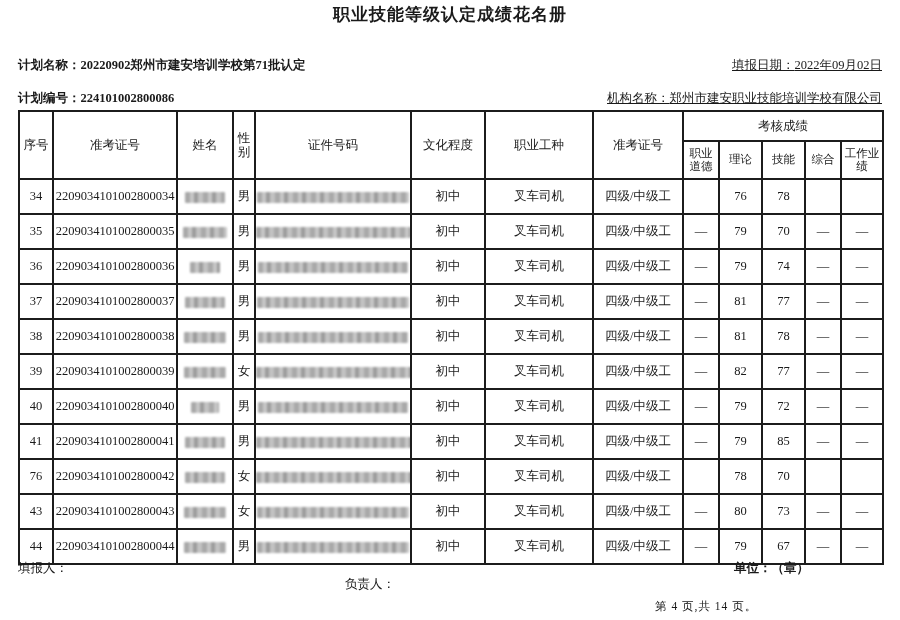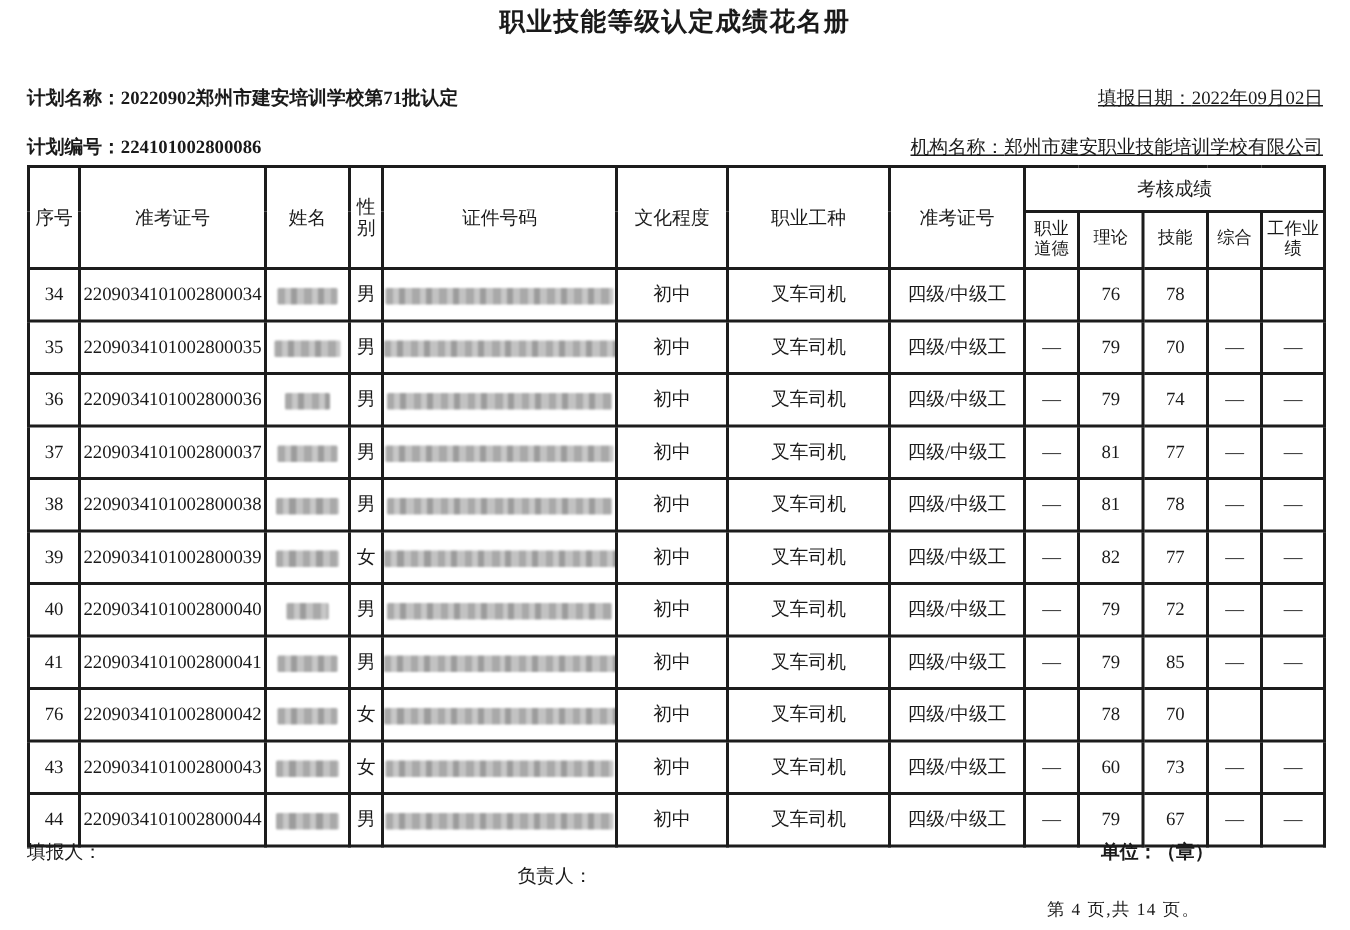--- a/index.html
+++ b/index.html
@@ -33,21 +33,21 @@
   td.ticket{font-size:12.5px;}
   .redact{
     display:inline-block;height:11px;vertical-align:middle;border-radius:1px;
     background:repeating-linear-gradient(90deg,#a9a9a9 0 5px,#c7c7c7 5px 9px,#9c9c9c 9px 13px,#c2c2c2 13px 18px);
     filter:blur(0.8px);
   }
   .footer-line{position:absolute;top:560px;left:18px;right:18px;font-size:12.5px;}
   .footer-line .filler{position:absolute;left:0;top:0;}
   .footer-line .responsible{position:absolute;left:327px;top:16px;}
   .footer-line .unit{position:absolute;left:716px;top:0;font-weight:bold;}
-  .page-info{position:absolute;top:599px;left:655px;font-size:11.5px;letter-spacing:1px;margin-left:43px;}
+  .page-info{position:absolute;top:599px;left:655px;font-size:11.5px;letter-spacing:1px;}
 </style>
 </head>
 <body>
 
 <div id="page">
 
   <div class="doc-title">职业技能等级认定成绩花名册</div>
 
   <div class="meta-line" id="meta1">
     <span class="left"><span>计划名称：</span><span>20220902郑州市建安培训学校第71批认定</span></span>
@@ -234,21 +234,21 @@
         <tr>
       <td class="num">43</td>
       <td class="ticket">2209034101002800043</td>
       <td><span class="redact" style="width: 42px;"></span></td>
       <td>女</td>
       <td><span class="redact" style="width: 152px;"></span></td>
       <td>初中</td>
       <td>叉车司机</td>
       <td>四级/中级工</td>
       <td class="num">—</td>
-      <td class="num">60</td>
+      <td class="num">80</td>
       <td class="num">73</td>
       <td class="num">—</td>
       <td class="num">—</td>
     </tr>
         <tr>
       <td class="num">44</td>
       <td class="ticket">2209034101002800044</td>
       <td><span class="redact" style="width: 42px;"></span></td>
       <td>男</td>
       <td><span class="redact" style="width: 152px;"></span></td>

